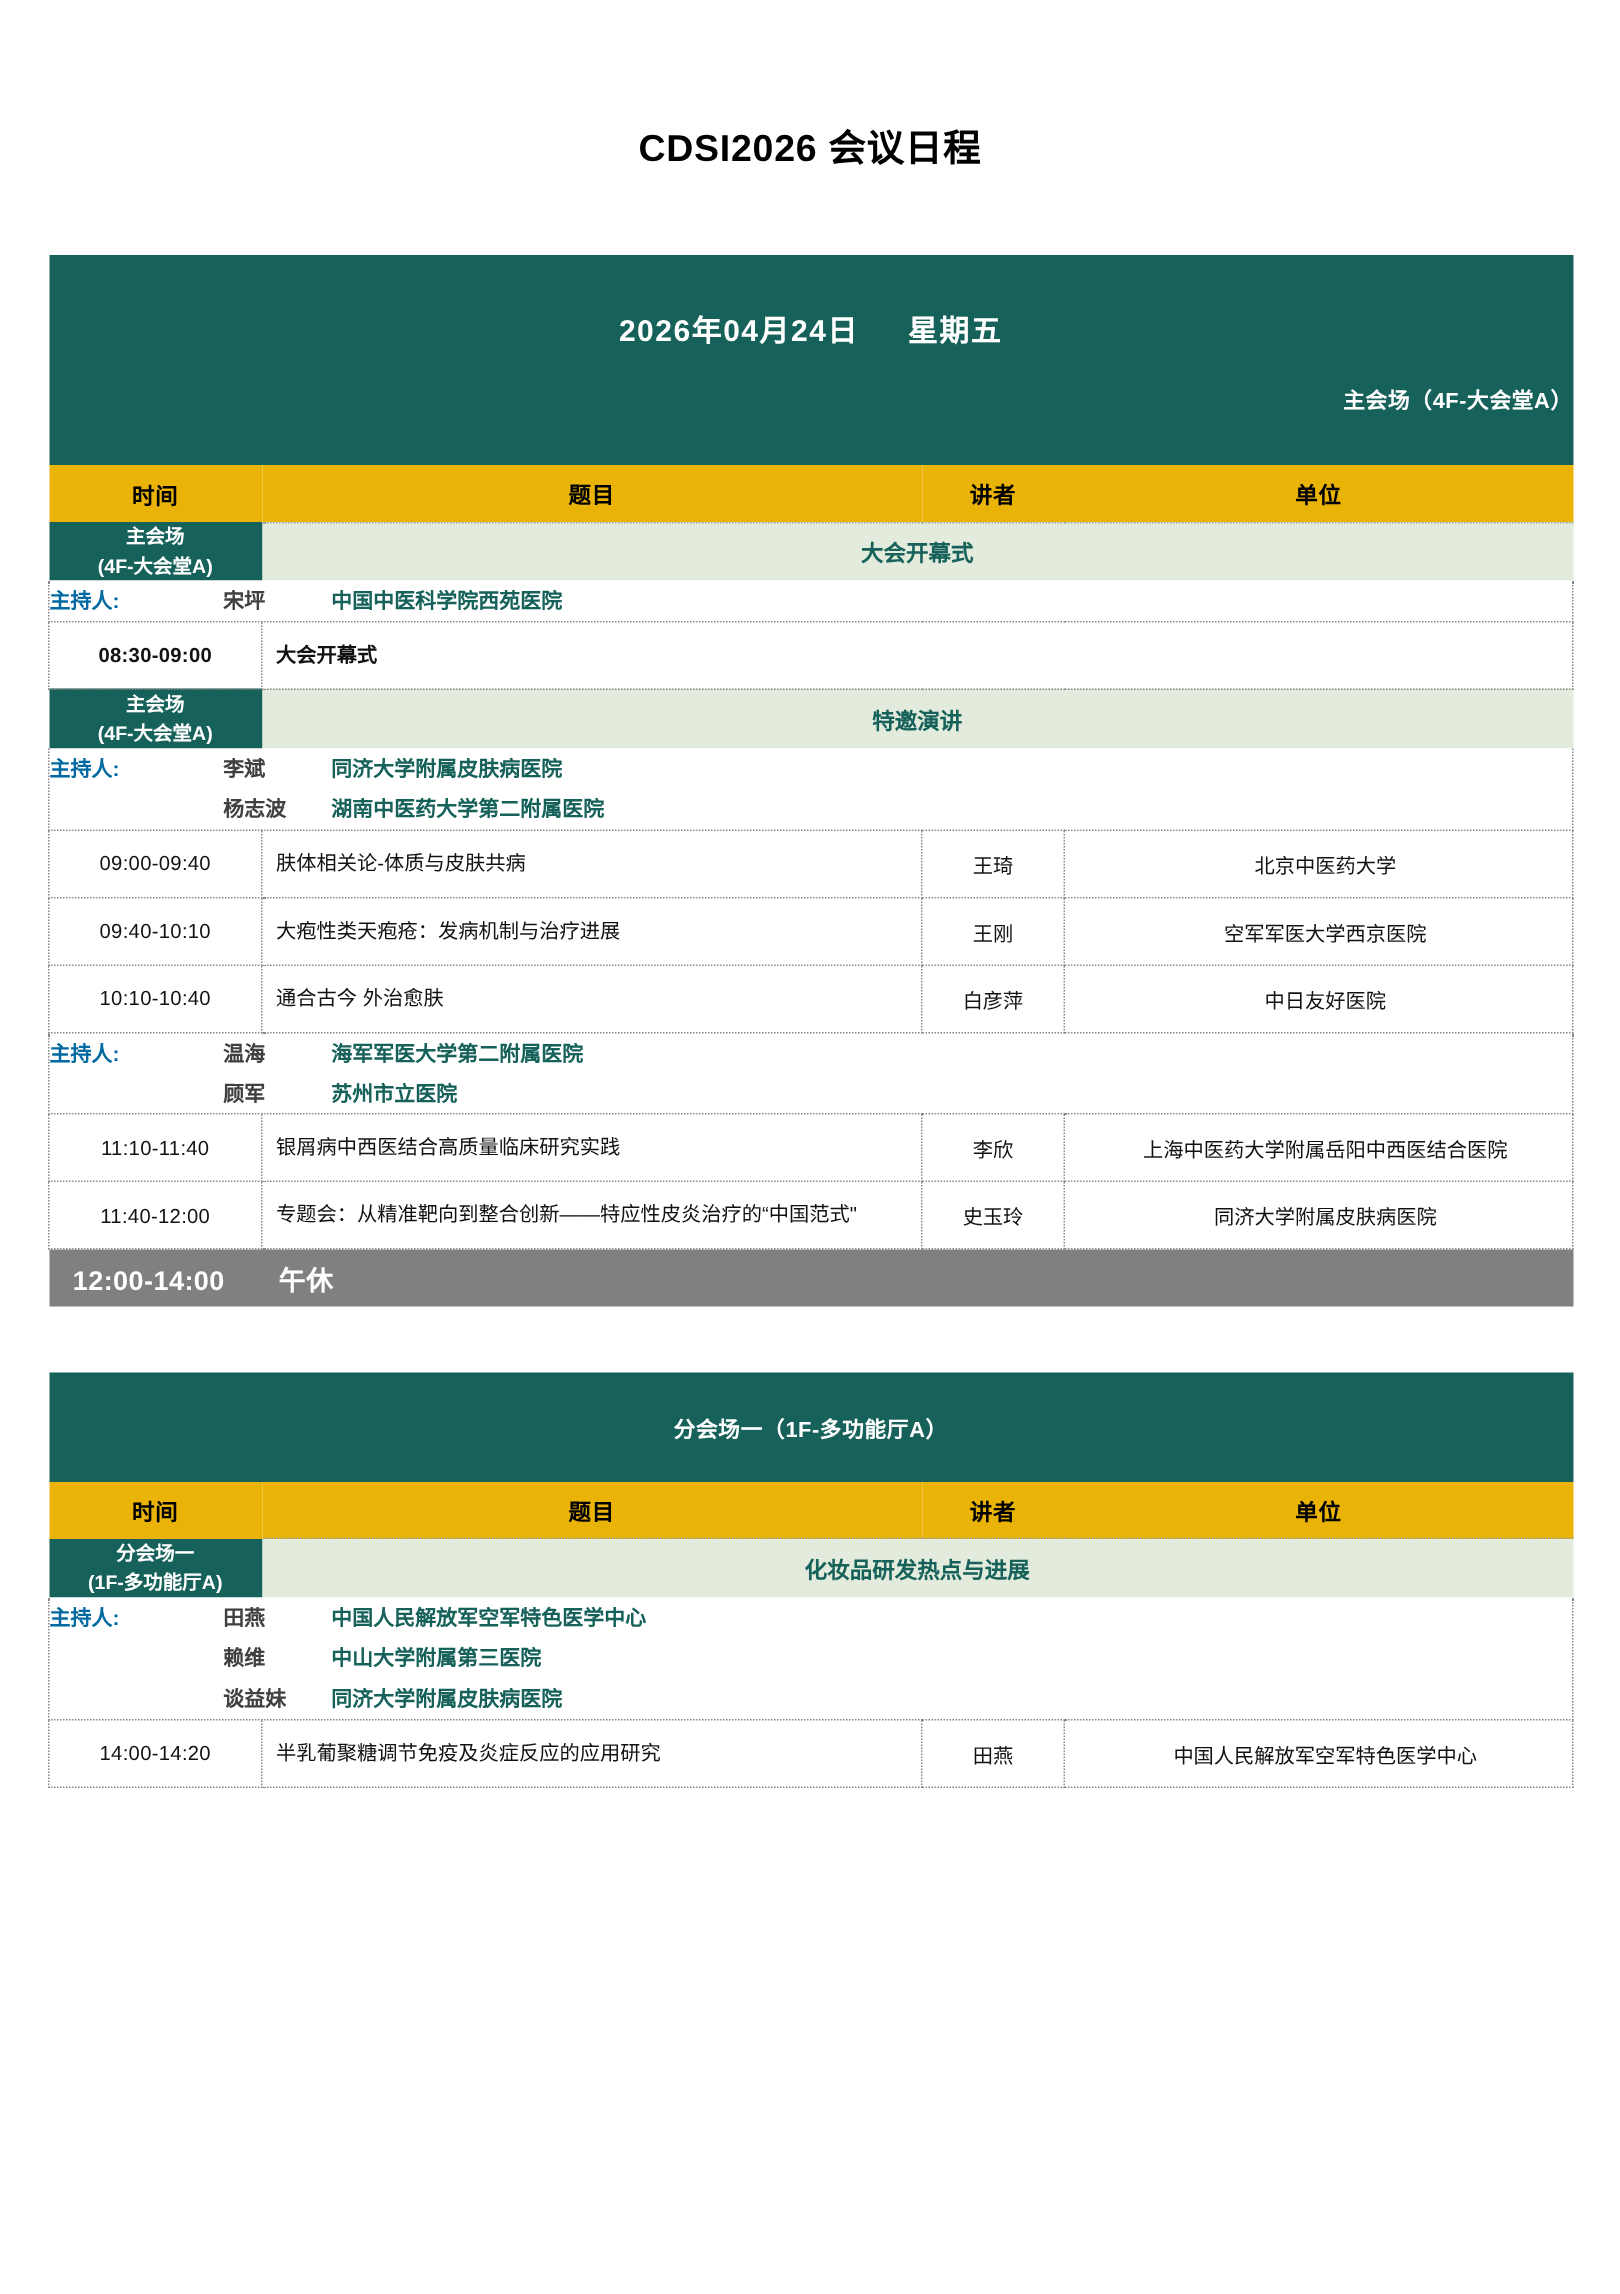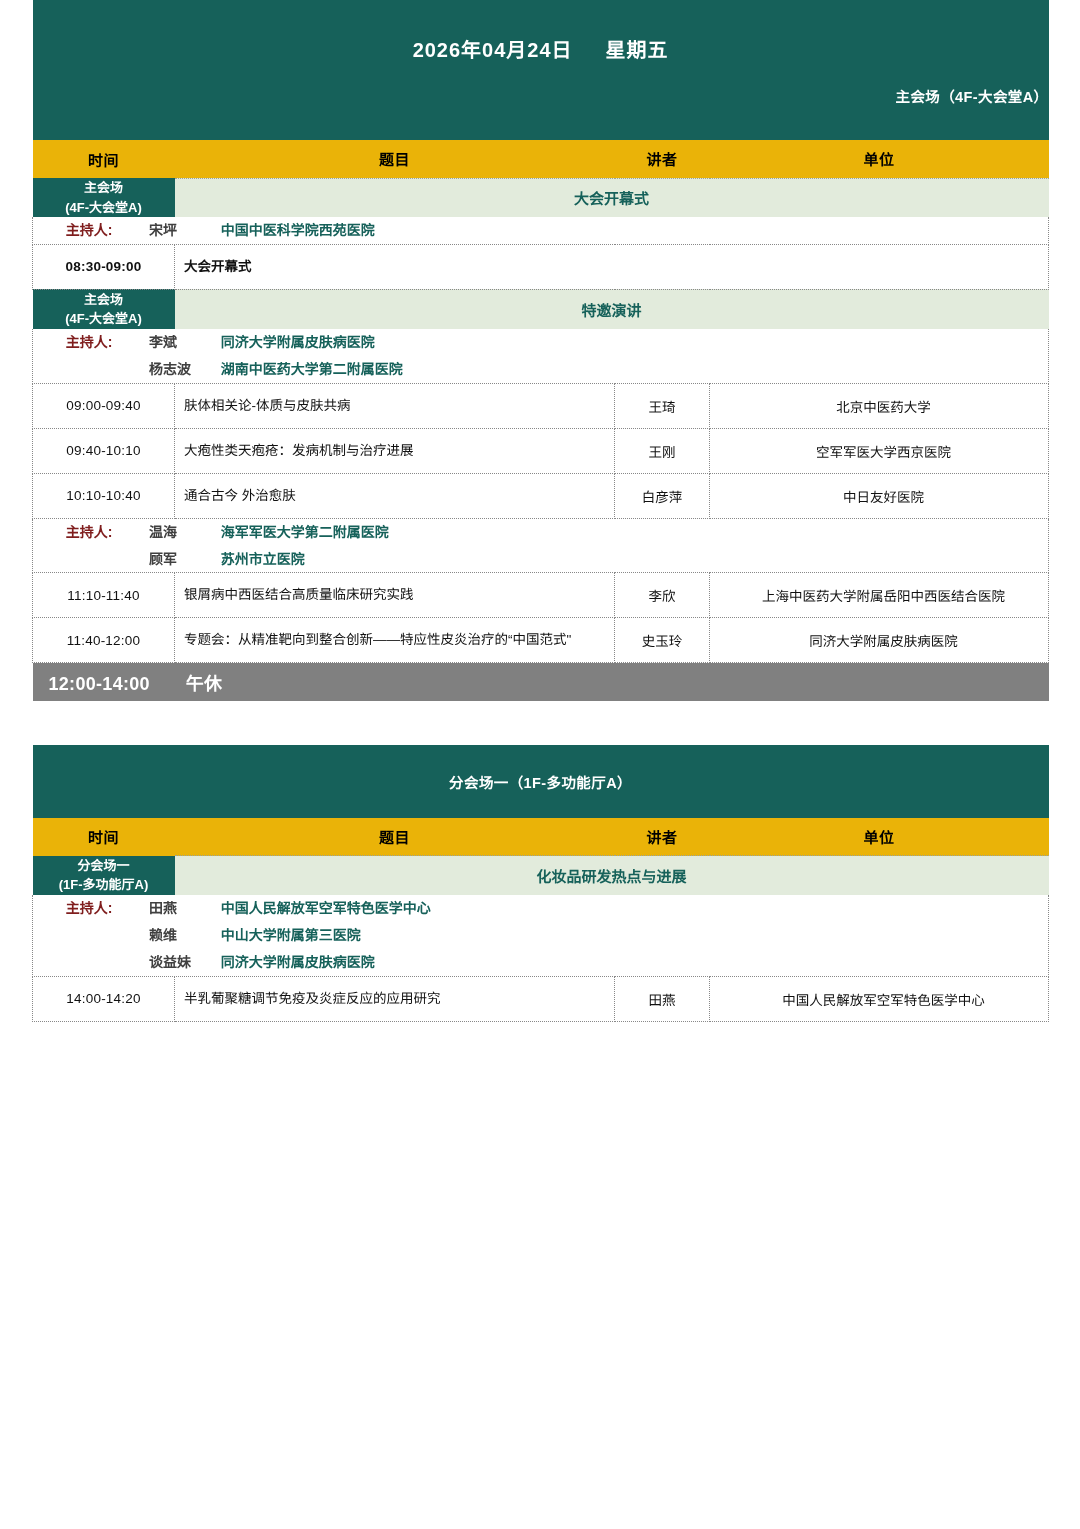--- a/index.html
+++ b/index.html
@@ -30,20 +30,21 @@
     color: #000000;
     padding: 78px 0 28px 0;
   }
 
   
   .sched-table {
     width: 1016px;
     border-collapse: collapse;
     table-layout: fixed;
     margin-bottom: 44px;
+    margin-top: 28px;
   }
   .sched-table td, .sched-table th {
     padding: 0;
     vertical-align: middle;
   }
 
   
   col.c-time    { width: 142px; }
   col.c-title   { width: 440px; }
   col.c-speaker { width: 95px;  }
@@ -116,22 +117,22 @@
   .chair-line {
     font-size: 14px;
     font-weight: bold;
     line-height: 1.35;
     padding: 4px 0;
     white-space: nowrap;
   }
   .chair-label {
     display: inline-block;
     width: 112px;
-    text-align: center;
-    color: #7f1d1d;
+    text-align: left;
+    color: #0369a1;
   }
   .chair-name {
     display: inline-block;
     min-width: 68px;
     color: #404040;
   }
   .chair-org {
     display: inline-block;
     color: #16615A;
   }
@@ -172,20 +173,21 @@
     padding-left: 16px;
     letter-spacing: 0.3px;
   }
   .break-time { display: inline-block; min-width: 132px; }
 </style>
 </head>
 <body>
 
 <div class="page">
 
+  <div class="doc-title">CDSI2026 会议日程</div>
 
   <table class="sched-table">
     <colgroup>
       <col class="c-time">
         <col class="c-title">
         <col class="c-speaker">
         <col class="c-unit">
     </colgroup>
     <tbody>
 

